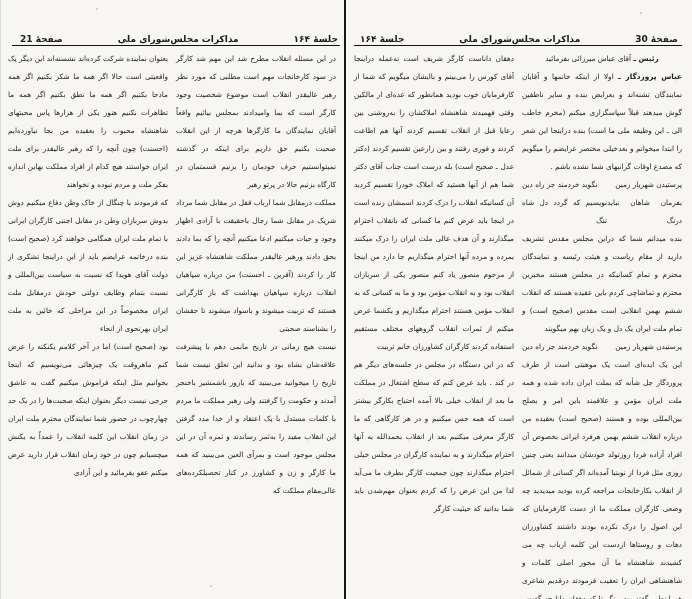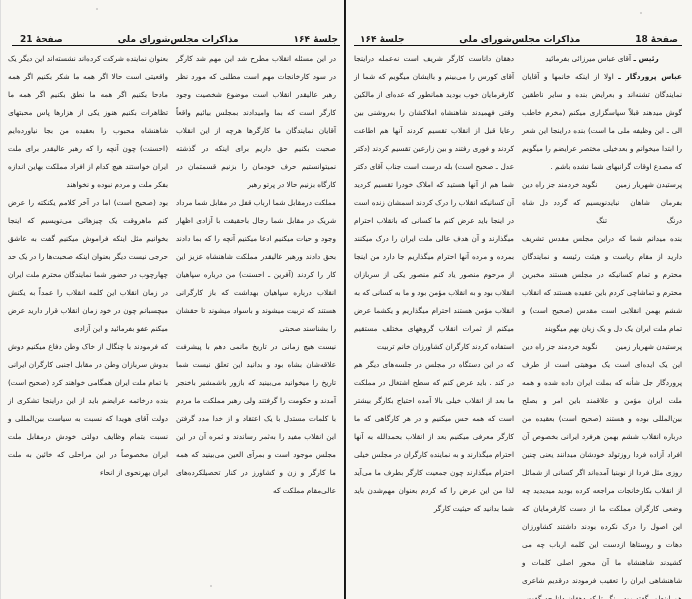--- a/index.html
+++ b/index.html
@@ -61,30 +61,30 @@
   <div class="rule"></div>
 
   <div class="col c2">
     <p class="para">در این مسئله انقلاب مطرح شد این مهم شد کارگر در سود کارخانجات مهم است مطلبی که مورد نظر رهبر عالیقدر انقلاب است موضوع شخصیت وجود کارگر است که بما واميدادند بمجلس بيائيم واقعاً آقايان نمايندگان ما کارگرها هرچه از این انقلاب صحبت بکنیم حق داریم برای اینکه در گذشته نمیتوانستیم حرف خودمان را بزنیم قسمتمان در کارگاه بزنیم حالا در پرتو رهبر</p>
     <p class="para">مملکت درمقابل شما ارباب قفل در مقابل شما مرداد شریک در مقابل شما رجال باحقیقت با آزادی اظهار وجود و حیات میکنیم ادعا میکنیم آنچه را که بما دادند بحق دادند ورهبر عالیقدر مملکت شاهنشاه عزیز این کار را کردند (آفرین ـ احسنت) من درباره سپاهیان انقلاب درباره سپاهیان بهداشت که باز کارگرانی هستند که تربیت میشوند و باسواد میشوند تا حقشان را بشناسند صحبتی</p>
     <p class="para">نیست هیچ زمانی در تاریخ مانمی دهم با پیشرفت علاقه‌شان بشاه بود و بدانید این تعلق نیست شما تاریخ را میخوانید می‌بینید که بازور باشمشیر باخنجر آمدند و حکومت را گرفتند ولی رهبر مملکت ما مردم با کلمات مستدل با یک اعتقاد و از خدا مدد گرفتن این انقلاب مفید را به‌ثمر رساندند و ثمره آن در این مجلس موجود است و بمرآی العین می‌بینید که همه ما کارگر و زن و کشاورز در کنار تحصیلکرده‌های عالی‌مقام مملکت که</p>
   </div>
 
   <div class="col c1">
     <p class="para">بعنوان نماینده شرکت کرده‌اند نشسته‌اند این دیگر یک واقعیتی است حالا اگر همه ما شکر بکنیم اگر همه مادحا بکنیم اگر همه ما نطق بکنیم اگر همه ما تظاهرات بکنیم هنوز یکی از هزارها پاس محبتهای شاهنشاه محبوب را بعقیده من بجا نیاورده‌ایم (احسنت) چون آنچه را که رهبر عالیقدر برای ملت ایران خواستند هیچ کدام از افراد مملکت بهاین اندازه بفکر ملت و مردم نبوده و نخواهند</p>
+    <p class="para">که فرمودند با چنگال از خاک وطن دفاع میکنیم دوش بدوش سربازان وطن در مقابل اجنبی کارگران ایرانی با تمام ملت ایران همگامی خواهند کرد (صحیح است) بنده درخاتمه عرایضم باید از این دراینجا تشکری از دولت آقای هویدا که نسبت به سیاست بین‌المللی و نسبت بتمام وظایف دولتی خودش درمقابل ملت ایران مخصوصاً در این مراحلی که خائین به ملت ایران بهرنحوی از انحاء</p>
     <p class="para">بود (صحیح است) اما در آخر کلامم یکنکته را عرض کنم ماهروقت یک چیزهائی می‌نویسیم که اینجا بخوانیم مثل اینکه فراموش میکنیم گفت به عاشق حرجی نیست دیگر بعنوان اینکه صحبت‌ها را در یک حد چهارچوب در حضور شما نمایندگان محترم ملت ایران در زمان انقلاب این کلمه انقلاب را عمداً به یکنش میچسبانم چون در خود زمان انقلاب قرار دارید عرض میکنم عفو بفرمائید و این آزادی</p>
-    <p class="para">که فرمودند با چنگال از خاک وطن دفاع میکنیم دوش بدوش سربازان وطن در مقابل اجنبی کارگران ایرانی با تمام ملت ایران همگامی خواهند کرد (صحیح است) بنده درخاتمه عرایضم باید از این دراینجا تشکری از دولت آقای هویدا که نسبت به سیاست بین‌المللی و نسبت بتمام وظایف دولتی خودش درمقابل ملت ایران مخصوصاً در این مراحلی که خائین به ملت ایران بهرنحوی از انحاء</p>
   </div>
 </div>
 
 <div class="gutter"></div>
 
 <div class="page right">
   <div class="header">
-    <span>صفحهٔ 18</span>
+    <span>صفحهٔ 30</span>
     <span>مذاکرات مجلس‌شورای ملی</span>
     <span>جلسهٔ ۱۶۴</span>
   </div>
   <div class="rule"></div>
 
   <div class="col c2">
     <p class="para center">
       <span class="speaker">رئیس ـ</span>
       <span>آقای عباس میرزائی بفرمائید</span>
     </p>

